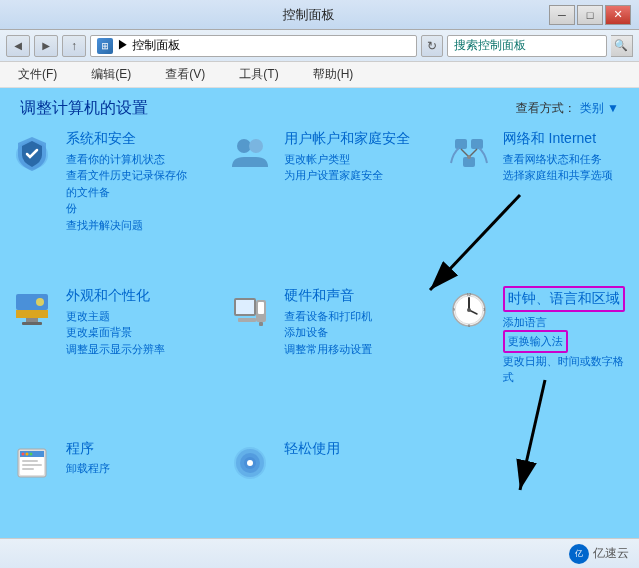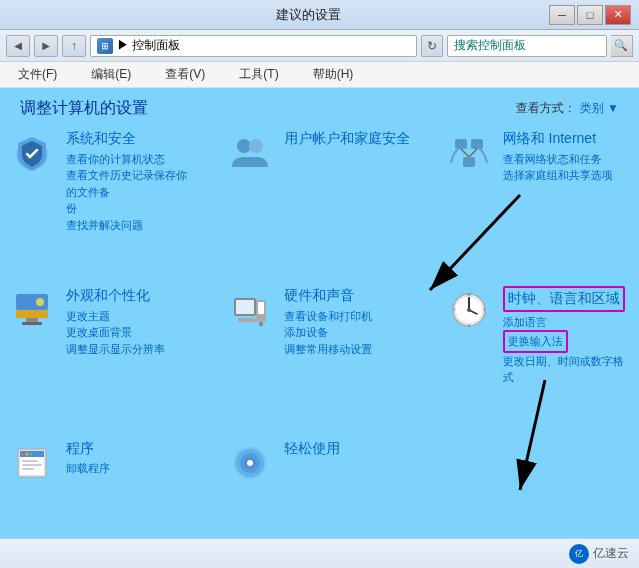--- a/index.html
+++ b/index.html
@@ -257,21 +257,21 @@
       font-size: 8px;
     }
   </style>
 </head>
 <body>
 
 <div style="position:relative; width:639px; height:568px;">
 
   <div class="title-bar">
     <div style="width:60px;"></div>
-    <div class="title-text">建议的设置</div>
+    <div class="title-text">控制面板</div>
     <div class="title-buttons">
       <div class="title-btn">─</div>
       <div class="title-btn">□</div>
       <div class="title-btn close">✕</div>
     </div>
   </div>
 
   <div class="nav-bar">
     <div class="nav-btn">◀</div>
     <div class="nav-btn">▶</div>
@@ -328,20 +328,24 @@
       <div class="category-item">
         <div class="cat-icon">
           <svg viewBox="0 0 40 40">
             <circle cx="14" cy="13" r="7" fill="#5599cc"></circle>
             <circle cx="26" cy="13" r="7" fill="#7ab5e0"></circle>
             <path d="M2 34 Q2 24 14 24 Q20 24 20 24 Q20 24 26 24 Q38 24 38 34" fill="#5599cc"></path>
           </svg>
         </div>
         <div class="cat-text">
           <div class="cat-title">用户帐户和家庭安全</div>
+          <div class="cat-desc">
+            <a>更改帐户类型</a>
+            <a>为用户设置家庭安全</a>
+          </div>
         </div>
       </div>
 
       <div class="category-item">
         <div class="cat-icon">
           <svg viewBox="0 0 40 40">
             <rect x="6" y="6" width="12" height="10" rx="2" fill="#5599cc"></rect>
             <rect x="22" y="6" width="12" height="10" rx="2" fill="#5599cc"></rect>
             <rect x="14" y="24" width="12" height="10" rx="2" fill="#5599cc"></rect>
             <line x1="12" y1="16" x2="20" y2="24" stroke="#666" stroke-width="1.5"></line>

